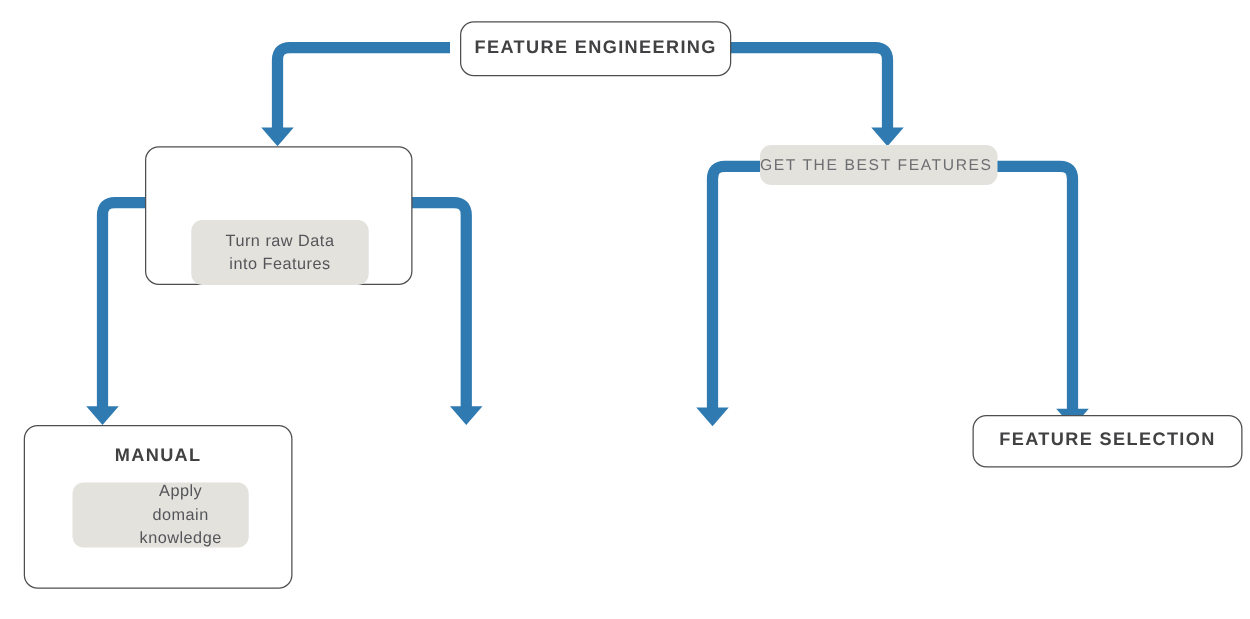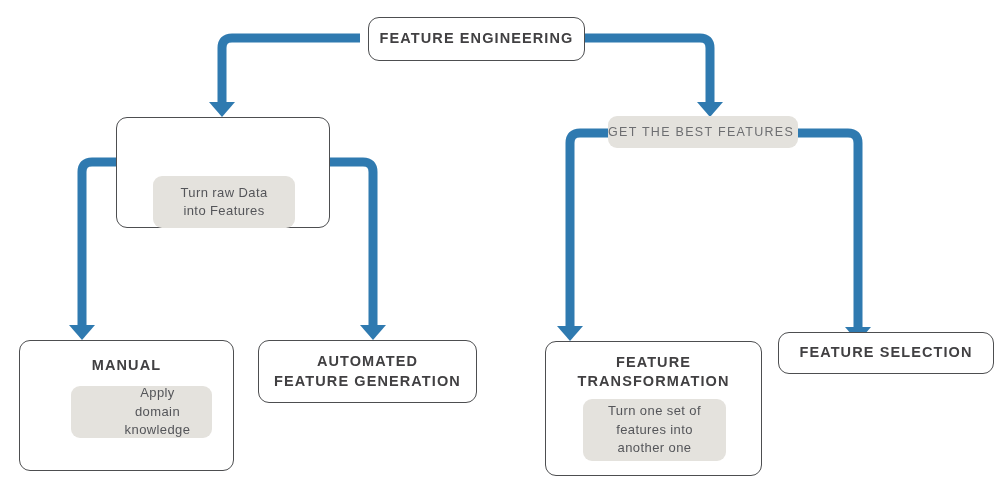--- a/index.html
+++ b/index.html
@@ -69,21 +69,21 @@
   
   #node-feature-engineering { left: 368px; top: 17px;  width: 217px; height: 44px; }
   #node-feature-extraction  { left: 116px; top: 117px; width: 214px; height: 111px; }
   #node-feature-extraction .node-title { padding-top: 13px; }
   #node-feature-extraction .note { left: 36px; top: 46px; width: 142px; height: 52px; margin-top: 12px; }
 
   #node-get-the-best-features { left: 608px; top: 116px; width: 190px; height: 32px; }
 
   #node-manual { left: 19px; top: 340px; width: 215px; height: 131px; }
   #node-manual .node-title { padding-top: 15px; }
-  #node-manual .note { left: 51px; top: 45px; width: 141px; height: 52px; padding-left: 32px; }
+  #node-manual .note { left: 38px; top: 45px; width: 141px; height: 52px; padding-left: 32px; }
 
   #node-automated-feature-generation { left: 258px; top: 340px; width: 219px; height: 63px; }
 
   #node-feature-transformation { left: 545px; top: 341px; width: 217px; height: 135px; }
   #node-feature-transformation .node-title { padding-top: 11px; }
   #node-feature-transformation .note { left: 37px; top: 57px; width: 143px; height: 62px; }
 
   #node-feature-selection { left: 778px; top: 332px; width: 216px; height: 42px; }
 </style>
 </head>
@@ -122,26 +122,19 @@
 
   <div class="node pill" id="node-get-the-best-features">
     <div>GET THE BEST FEATURES</div>
   </div>
 
   <div class="node box" id="node-manual">
     <div class="node-title">MANUAL</div>
     <div class="note">Apply<br>domain knowledge</div>
   </div>
 
-  <div class="node box center-flex" id="node-automated-feature-generation">
-    <div class="node-title">AUTOMATED<br>FEATURE GENERATION</div>
-  </div>
 
-  <div class="node box" id="node-feature-transformation">
-    <div class="node-title">FEATURE<br>TRANSFORMATION</div>
-    <div class="note">Turn one set of<br>features into<br>another one</div>
-  </div>
 
   <div class="node box center-flex" id="node-feature-selection">
     <div class="node-title">FEATURE SELECTION</div>
   </div>
 
 </div>
 
 </body></html>

